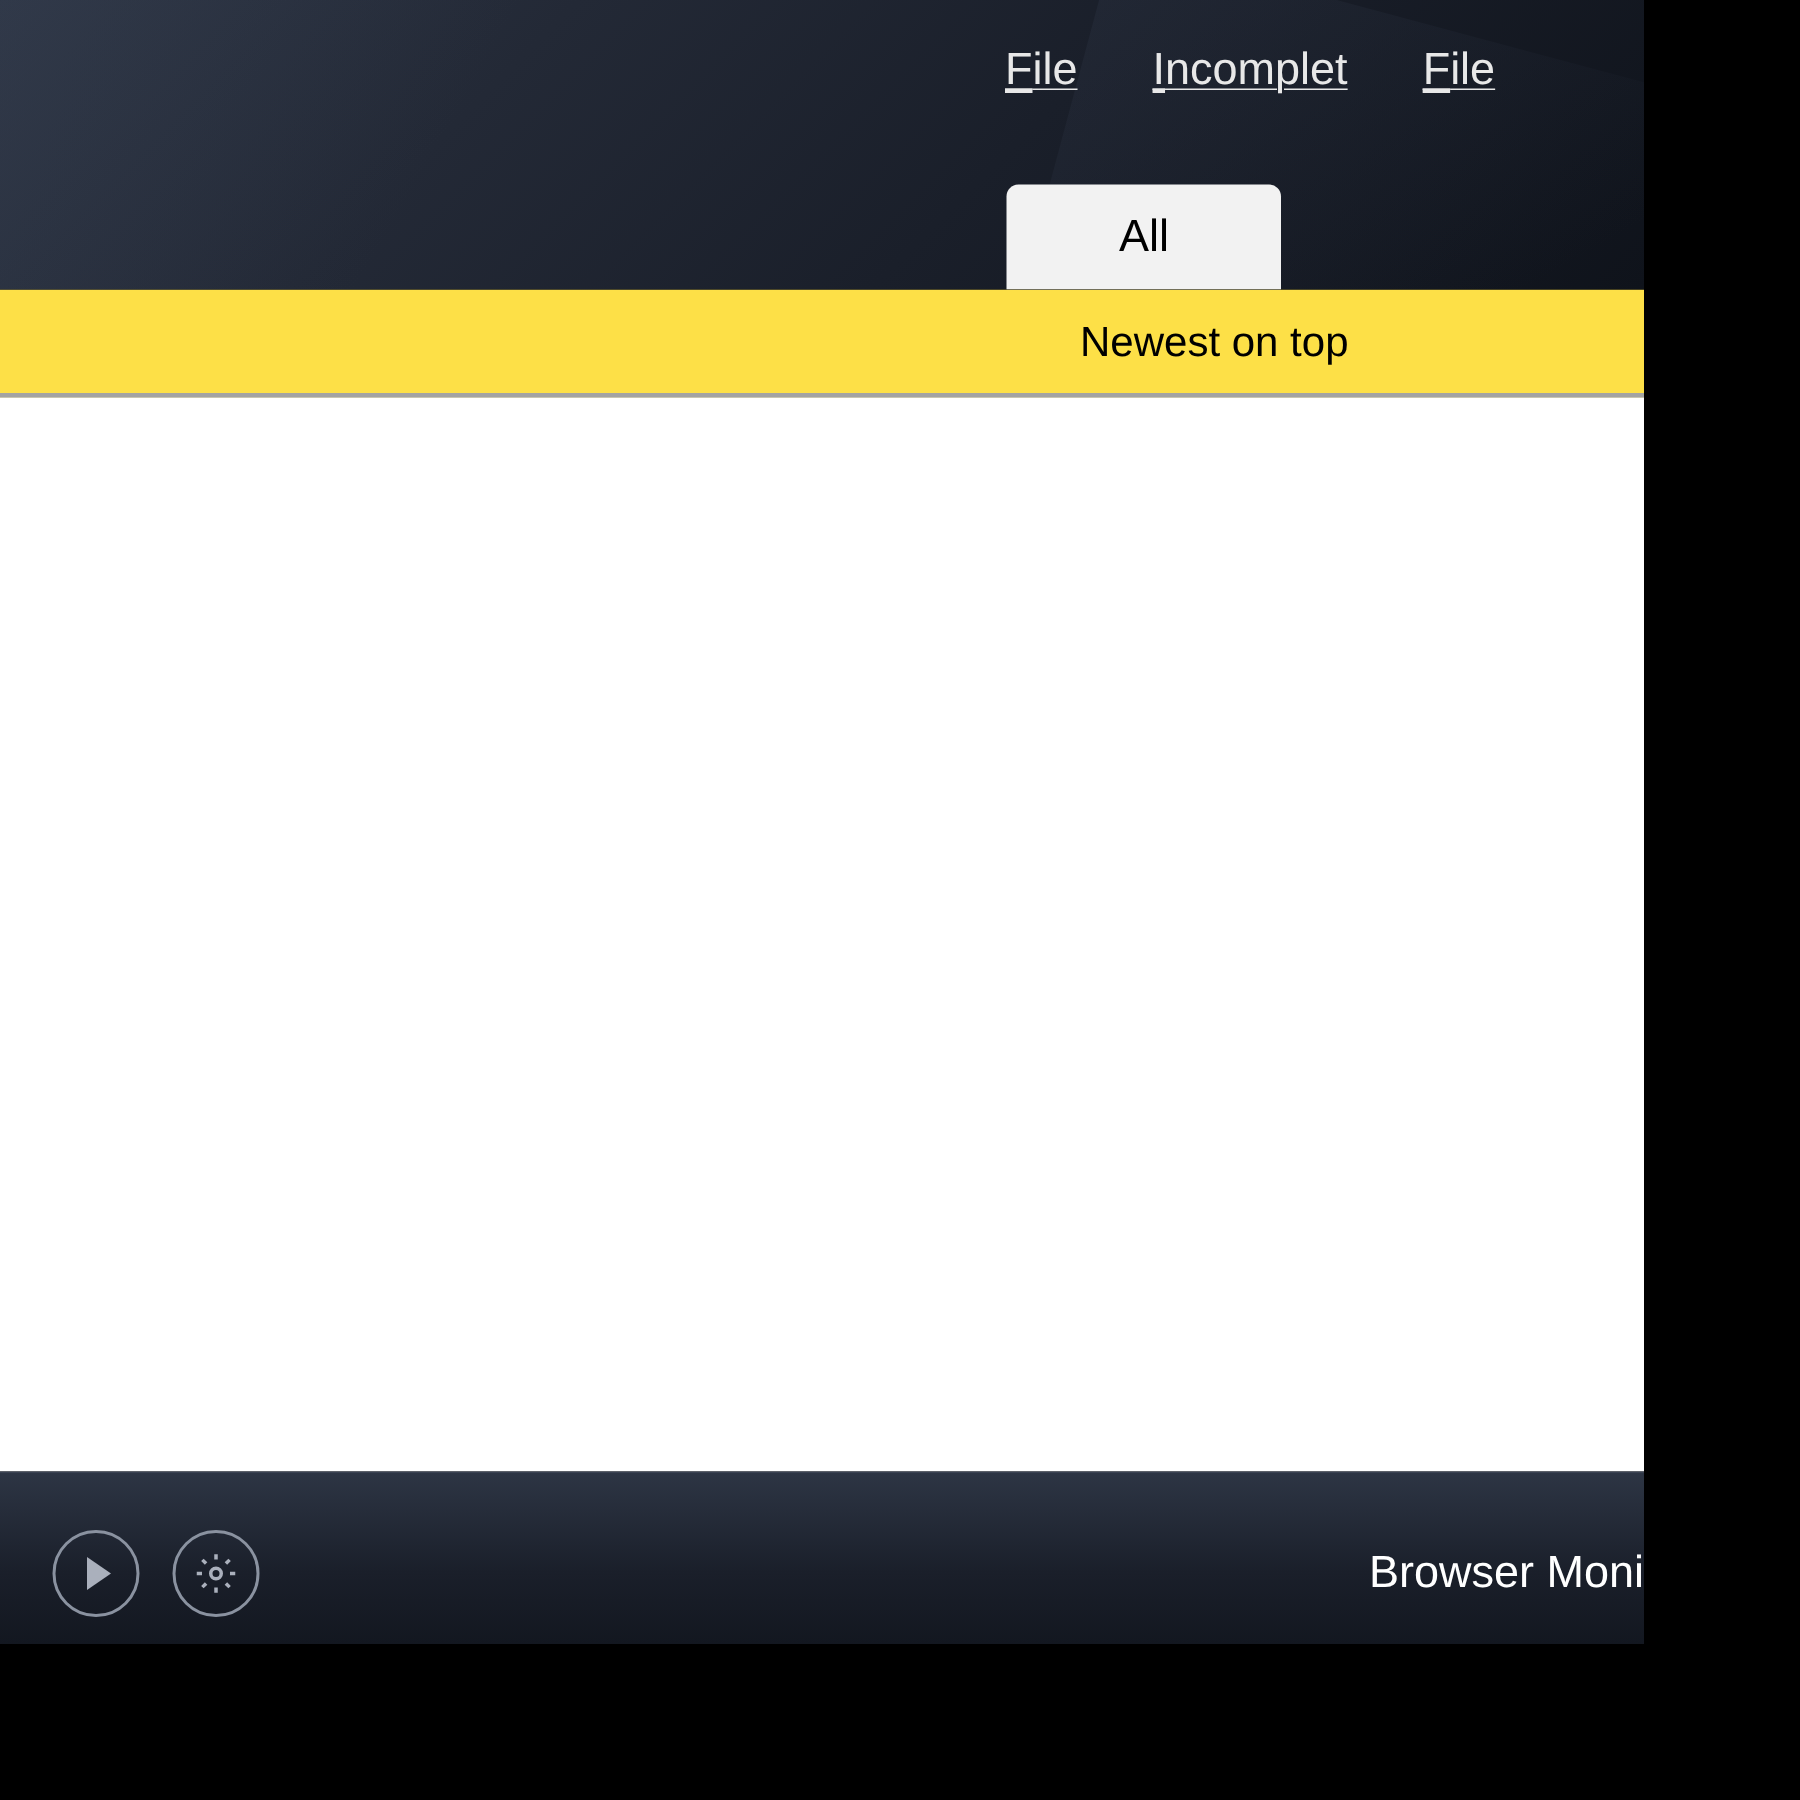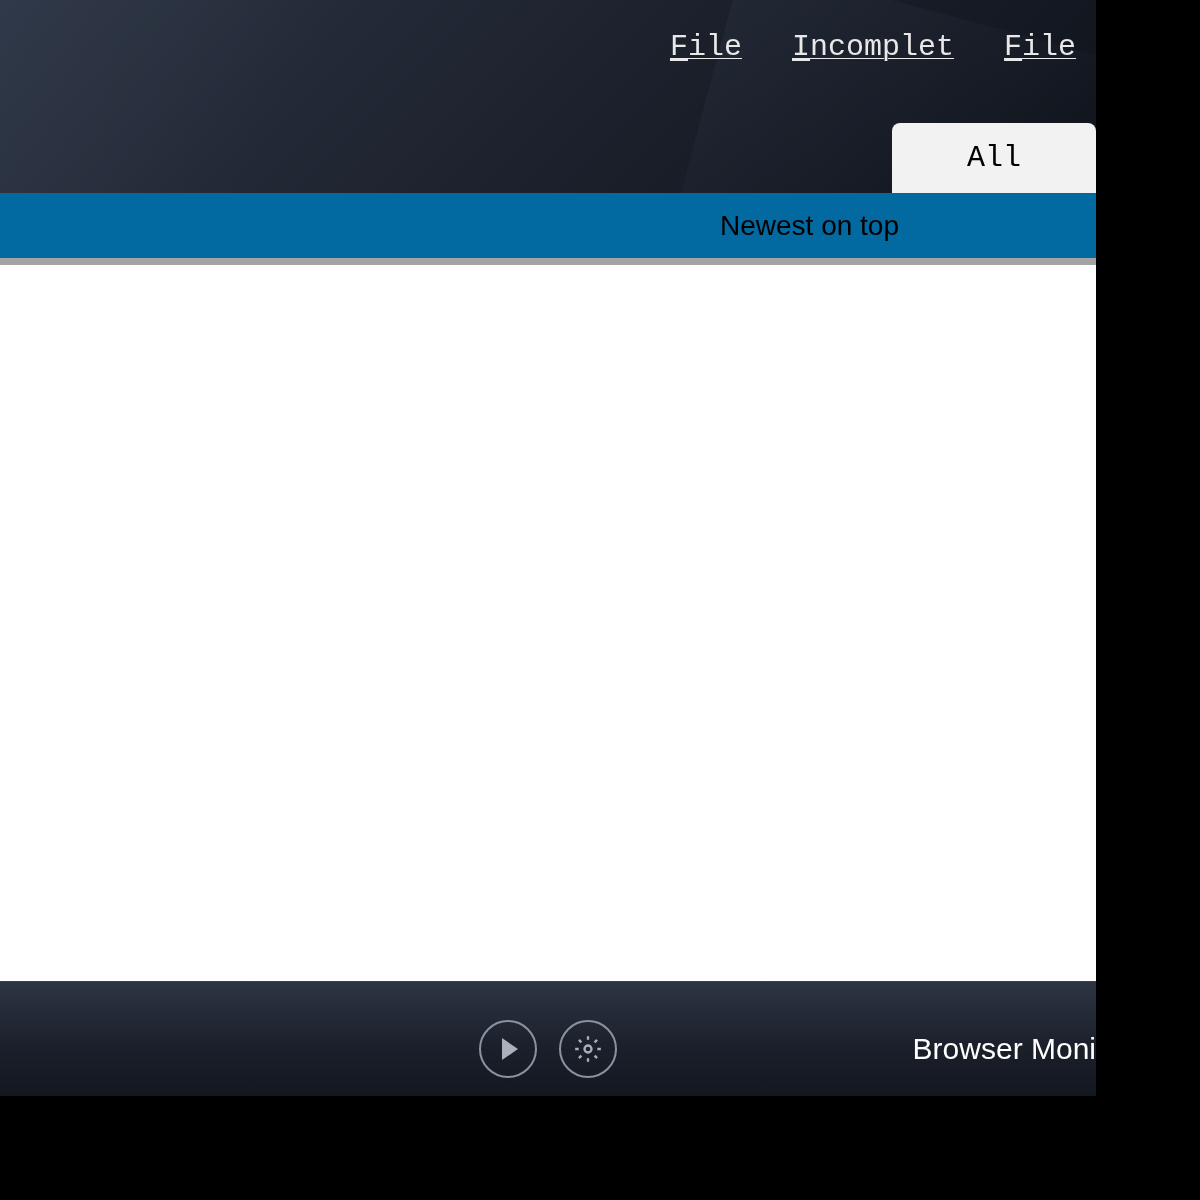--- a/index.html
+++ b/index.html
@@ -23,21 +23,20 @@
       margin: 0;
       position: relative;
       overflow: hidden;
     }
     
     .header {
       height: 193px;
       background: linear-gradient(135deg, #2d3544 0%, #232936 30%, #1a1f2a 60%, #0f131b 100%);
       position: relative;
       overflow: hidden;
-      font-family: Liberation Mono, monospace;
     }
     
     .header::before {
       content: "";
       position: absolute;
       top: -50px;
       left: -200px;
       width: 600px;
       height: 400px;
       background: linear-gradient(135deg, rgba(60,70,90,0.4) 0%, transparent 70%);
@@ -80,21 +79,21 @@
     .menu-item::first-letter {
       text-decoration: underline;
     }
     
     .tab-bar {
       position: absolute;
       bottom: 0;
       left: 0;
       right: 0;
       display: flex;
-      justify-content: flex-end;
+      justify-content: flex-start;
       padding-left: 671px;
       z-index: 2;
     }
     
     .tab {
       padding: 18px 55px;
       color: #e8e8e8;
       font-size: 30px;
       cursor: pointer;
       display: inline-block;
@@ -102,22 +101,22 @@
     
     .tab.active {
       background: #f2f2f2;
       color: #000;
       border-radius: 8px 8px 0 0;
       padding: 18px 75px;
     }
     
     .sort-bar {
       height: 72px;
-      background: #0369a1;
-      border-bottom: 7px solid #a3a3a3;
+      background: #fde047;
+      border-bottom: 3px solid #a3a3a3;
       display: flex;
       align-items: center;
       justify-content: flex-start;
       padding-left: 720px;
       text-align: center;
     }
     
     .sort-label {
       color: #000;
       font-size: 28px;
@@ -129,21 +128,20 @@
     }
     
     .footer {
       height: 134px;
       background: linear-gradient(180deg, #2d3544 0%, #1a1f2a 50%, #10141c 100%);
       border-top: 1px solid #3a4252;
       display: flex;
       align-items: center;
       padding: 0 35px;
       position: relative;
-      justify-content: center;
     }
     
     .footer-icons {
       display: flex;
       gap: 22px;
       align-items: center;
     }
     
     .icon-button {
       width: 58px;

